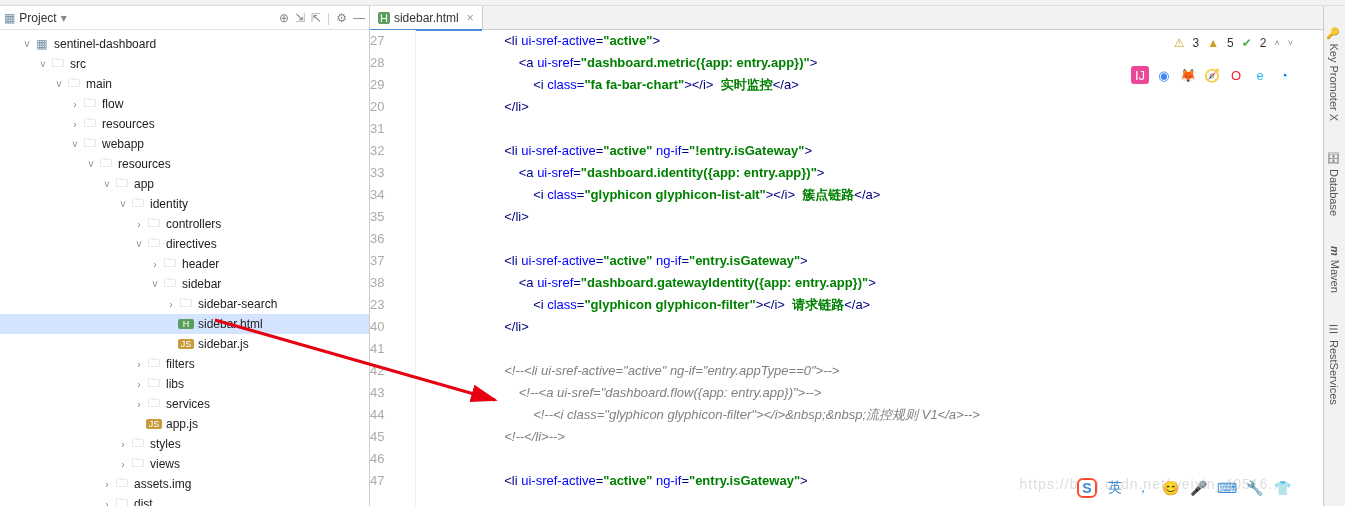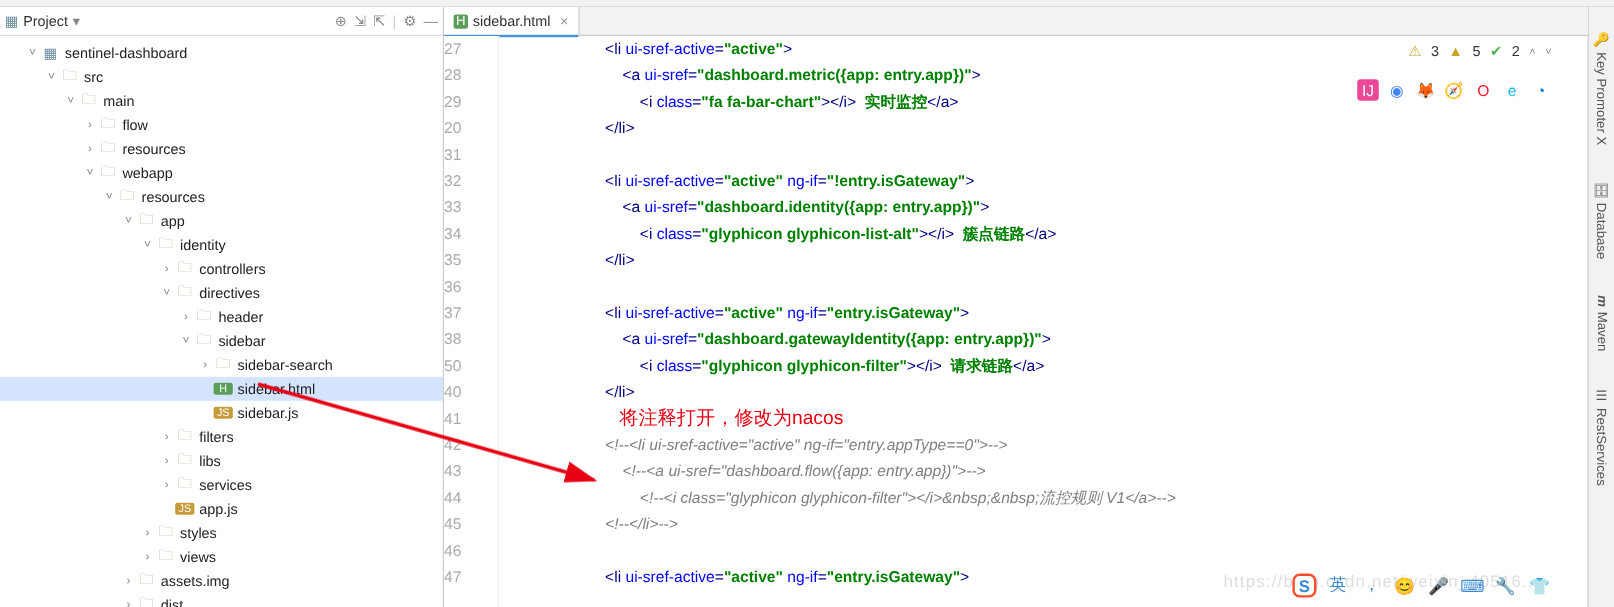--- a/index.html
+++ b/index.html
@@ -215,21 +215,21 @@
           <div>29</div>
           <div>20</div>
           <div>31</div>
           <div>32</div>
           <div>33</div>
           <div>34</div>
           <div>35</div>
           <div>36</div>
           <div>37</div>
           <div>38</div>
-          <div>50</div>
+          <div>23</div>
           <div>40</div>
           <div>41</div>
           <div>42</div>
           <div>43</div>
           <div>44</div>
           <div>45</div>
           <div>46</div>
           <div>47</div>
         </div>
       <div class="code" id="code">
@@ -247,21 +247,20 @@
           <div class="code-line">                        <span class="tag">&lt;a </span><span class="attr-name">ui-sref</span><span class="tag">=</span><span class="attr-val">"dashboard.gatewayIdentity({app: entry.app})"</span><span class="tag">&gt;</span></div>
           <div class="code-line">                            <span class="tag">&lt;i </span><span class="attr-name">class</span><span class="tag">=</span><span class="attr-val">"glyphicon glyphicon-filter"</span><span class="tag">&gt;&lt;/i&gt;</span><span class="text">  请求链路</span><span class="tag">&lt;/a&gt;</span></div>
           <div class="code-line">                    <span class="tag">&lt;/li&gt;</span></div>
           <div class="code-line"></div>
           <div class="code-line">                    <span class="comment">&lt;!--&lt;li ui-sref-active="active" ng-if="entry.appType==0"&gt;--&gt;</span></div>
           <div class="code-line">                        <span class="comment">&lt;!--&lt;a ui-sref="dashboard.flow({app: entry.app})"&gt;--&gt;</span></div>
           <div class="code-line">                            <span class="comment">&lt;!--&lt;i class="glyphicon glyphicon-filter"&gt;&lt;/i&gt;&amp;nbsp;&amp;nbsp;流控规则 V1&lt;/a&gt;--&gt;</span></div>
           <div class="code-line">                    <span class="comment">&lt;!--&lt;/li&gt;--&gt;</span></div>
           <div class="code-line"></div>
           <div class="code-line">                    <span class="tag">&lt;li </span><span class="attr-name">ui-sref-active</span><span class="tag">=</span><span class="attr-val">"active"</span><span class="tag"> </span><span class="attr-name">ng-if</span><span class="tag">=</span><span class="attr-val">"entry.isGateway"</span><span class="tag">&gt;</span></div>
-        <div class="annotation" style="left:100px; top:308px;">将注释打开，修改为nacos</div>
       </div>
     </div>
 
     <div class="inspections">
       <span class="insp-warn">⚠</span>
         <span>3</span>
       <span class="insp-warn2">▲</span>
         <span>5</span>
       <span class="insp-ok">✔</span>
         <span>2</span>

